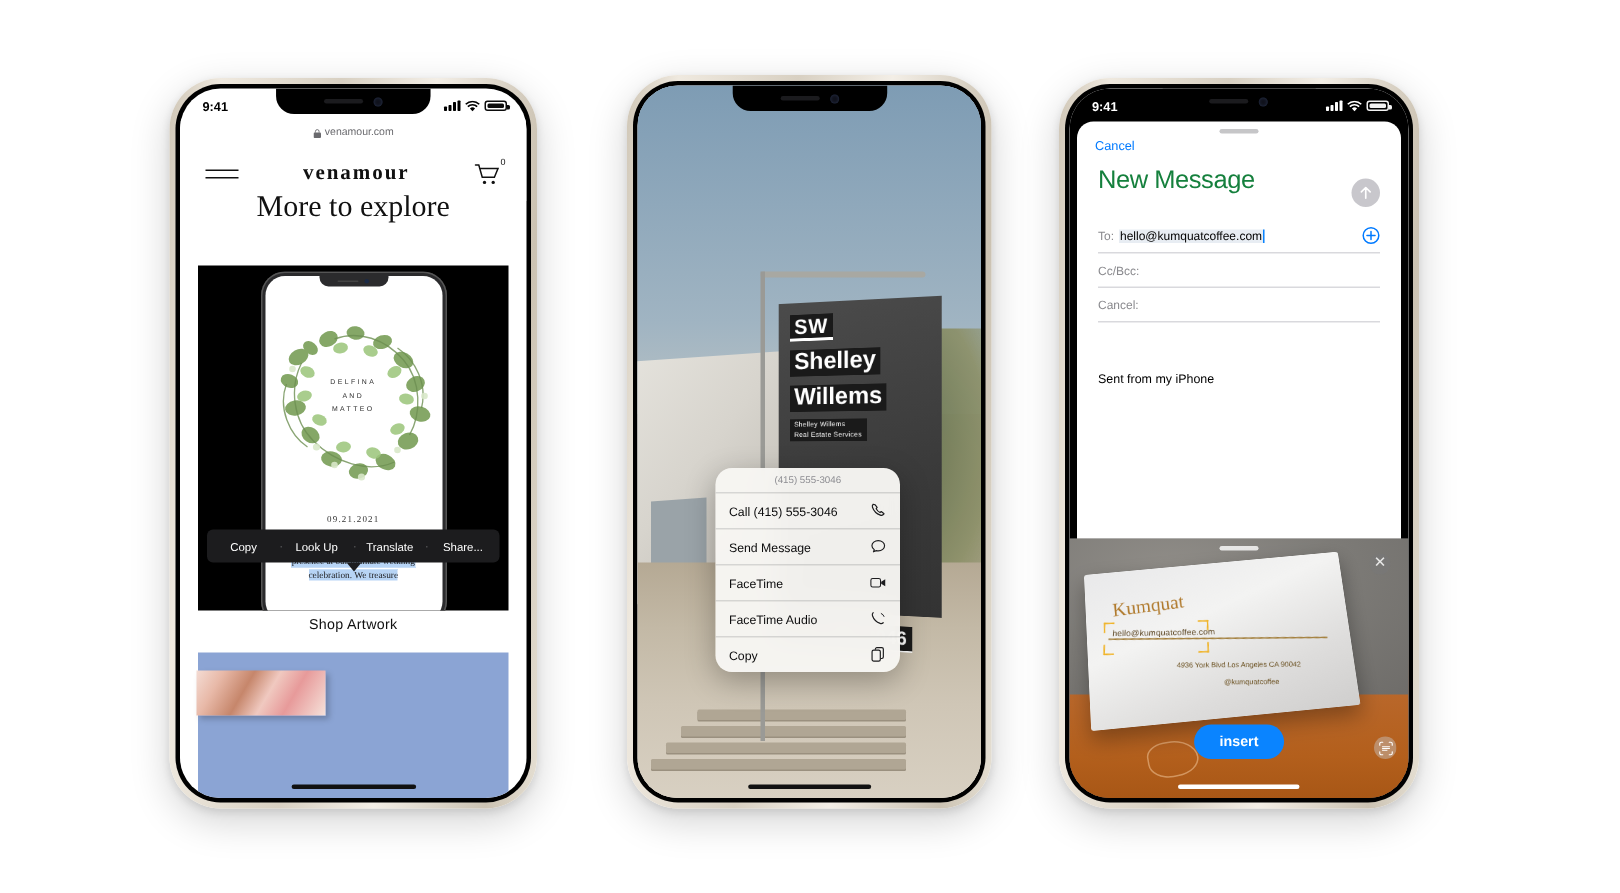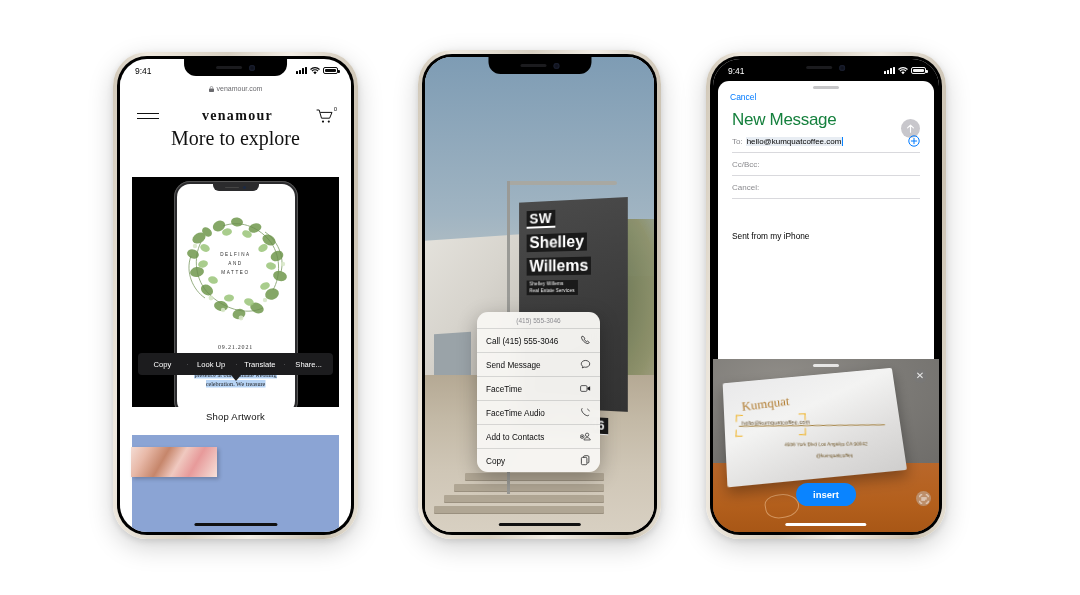--- a/index.html
+++ b/index.html
@@ -42,21 +42,21 @@
     display: flex; align-items: center; justify-content: center; gap: 7px;
   }
   .notch .speaker { width: 26px; height: 3px; background:#1b1b1e; border-radius: 2px; }
   .notch .cam { width: 6px; height: 6px; border-radius: 50%; background:#11131d; box-shadow: inset 0 0 2px #2a3550; }
 
   
   .statusbar {
     position: absolute; top: 0; left: 0; right: 0; height: 20px;
     display: flex; align-items: center; justify-content: space-between;
     padding: 3px 13px 0 15px;
-    font-size: 8.5px; font-weight: normal;
+    font-size: 8.5px; font-weight: bold;
     z-index: 35;
   }
   .statusbar.dark { color: #fff; }
   .statusbar.light { color: #000; }
   .sb-right { display: flex; align-items: center; gap: 3px; }
   .bars { display: flex; align-items: flex-end; gap: 1px; height: 7px; }
   .bars i { width: 2px; background: currentColor; border-radius: .5px; display:block; }
   .bars i:nth-child(1){height:3px} .bars i:nth-child(2){height:4.5px}
   .bars i:nth-child(3){height:6px} .bars i:nth-child(4){height:7px}
   .wifi { width: 10px; height: 8px; position: relative; }
@@ -479,31 +479,20 @@
           <div class="ctx-row">
             <span>FaceTime Audio</span>
             <span class="ic">
               <svg width="11" height="11" viewBox="0 0 12 12">
                   <path d="M2.3 1.6c-.6.6-.8 1.4-.5 2.2.9 2.6 3 4.7 5.6 5.6.8.3 1.6.1 2.2-.5" stroke="currentColor" stroke-width=".85" fill="none" stroke-linecap="round"></path>
                   <path d="M8.2 2.2a3.4 3.4 0 0 1 2 2.1" stroke="currentColor" stroke-width=".7" fill="none" stroke-linecap="round"></path>
                 </svg>
             </span>
           </div>
 
-          <div class="ctx-row">
-            <span>Add to Contacts</span>
-            <span class="ic">
-              <svg width="11" height="11" viewBox="0 0 13 11">
-                  <circle cx="8.4" cy="3.5" r="2" stroke="currentColor" stroke-width=".8" fill="none"></circle>
-                  <path d="M4.6 9.6c.4-1.8 2-2.8 3.8-2.8s3.4 1 3.8 2.8Z" stroke="currentColor" stroke-width=".8" fill="none"></path>
-                  <circle cx="2.6" cy="5.6" r="2.2" stroke="currentColor" stroke-width=".8" fill="none"></circle>
-                  <path d="M1.5 5.6h2.2M2.6 4.5v2.2" stroke="currentColor" stroke-width=".8"></path>
-                </svg>
-            </span>
-          </div>
 
           <div class="ctx-row">
             <span>Copy</span>
             <span class="ic">
               <svg width="11" height="11" viewBox="0 0 11 12">
                   <rect x="1" y="2.6" width="6" height="8" rx="1.2" stroke="currentColor" stroke-width=".85" fill="none"></rect>
                   <path d="M3.4 2.4V1.9c0-.6.5-1.1 1.1-1.1h3.6c.6 0 1.1.5 1.1 1.1v5.8c0 .6-.5 1-1.1 1H7.4" stroke="currentColor" stroke-width=".85" fill="none"></path>
                 </svg>
             </span>
           </div>
@@ -552,21 +541,21 @@
           <div class="grabber"></div>
           <div class="p3-cancel">Cancel</div>
           <div class="p3-title">New Message</div>
 
           <div class="p3-send">
             <svg width="11" height="11" viewBox="0 0 12 12">
                 <path d="M6 10V2.4M6 2.2 2.8 5.4M6 2.2l3.2 3.2" stroke="#fff" stroke-width="1.2" fill="none" stroke-linecap="round" stroke-linejoin="round"></path>
               </svg>
           </div>
 
-          <div class="p3-field" style="">
+          <div class="p3-field" style="margin-top:16px">
             <span class="lbl">To:</span>
             <span class="val">hello@kumquatcoffee.com</span>
             <span class="p3-plus">
               <svg width="12" height="12" viewBox="0 0 12 12">
                   <circle cx="6" cy="6" r="5.2" stroke="#007aff" stroke-width="1" fill="none"></circle>
                   <path d="M6 3.3v5.4M3.3 6h5.4" stroke="#007aff" stroke-width="1" stroke-linecap="round"></path>
                 </svg>
             </span>
           </div>
 

